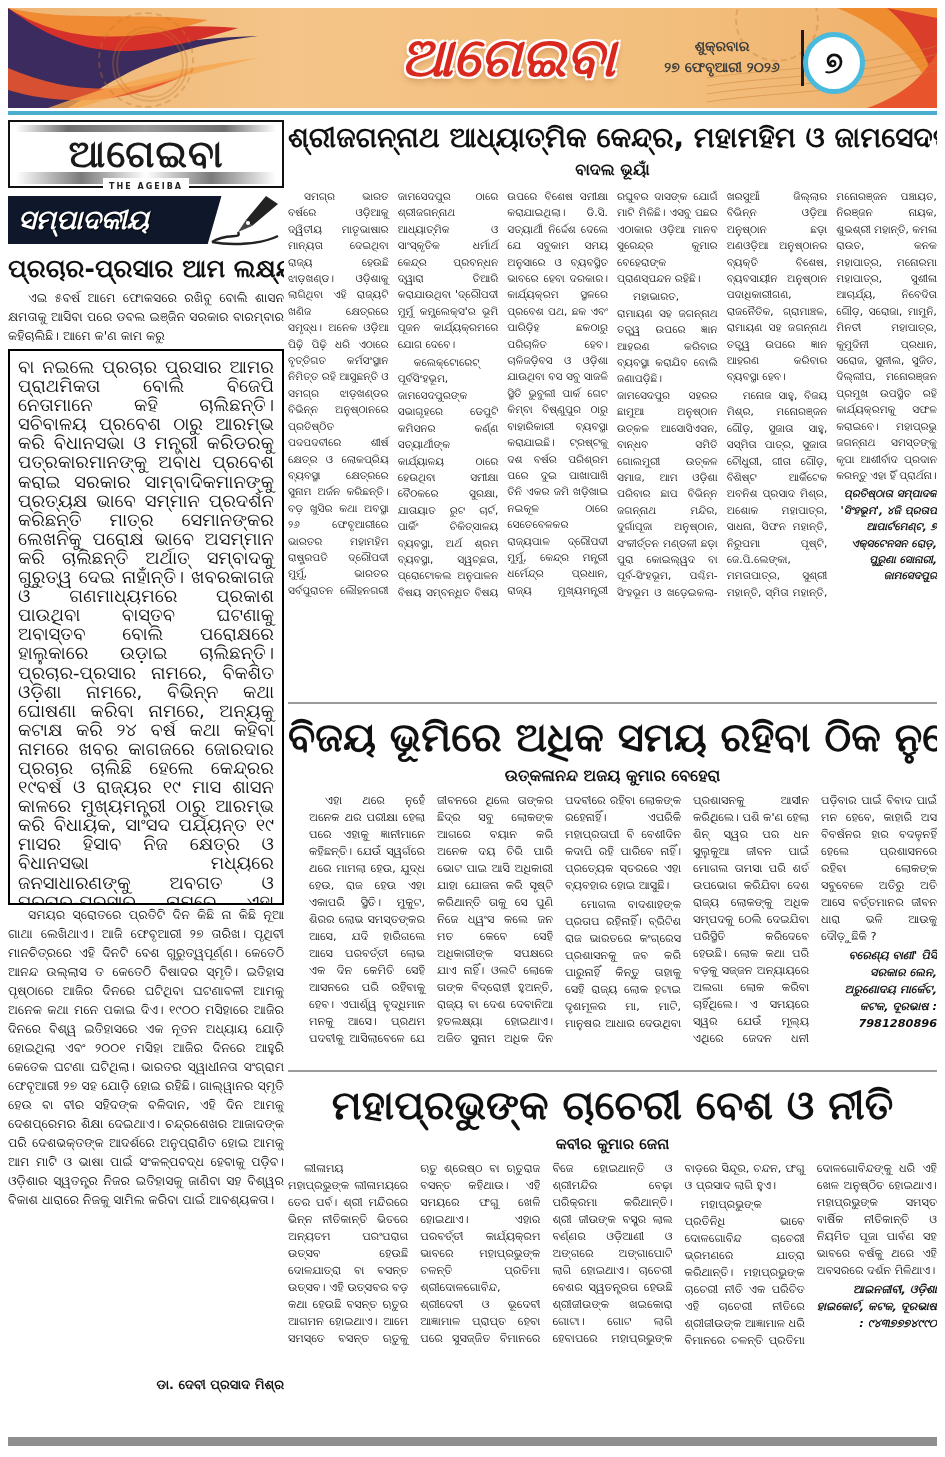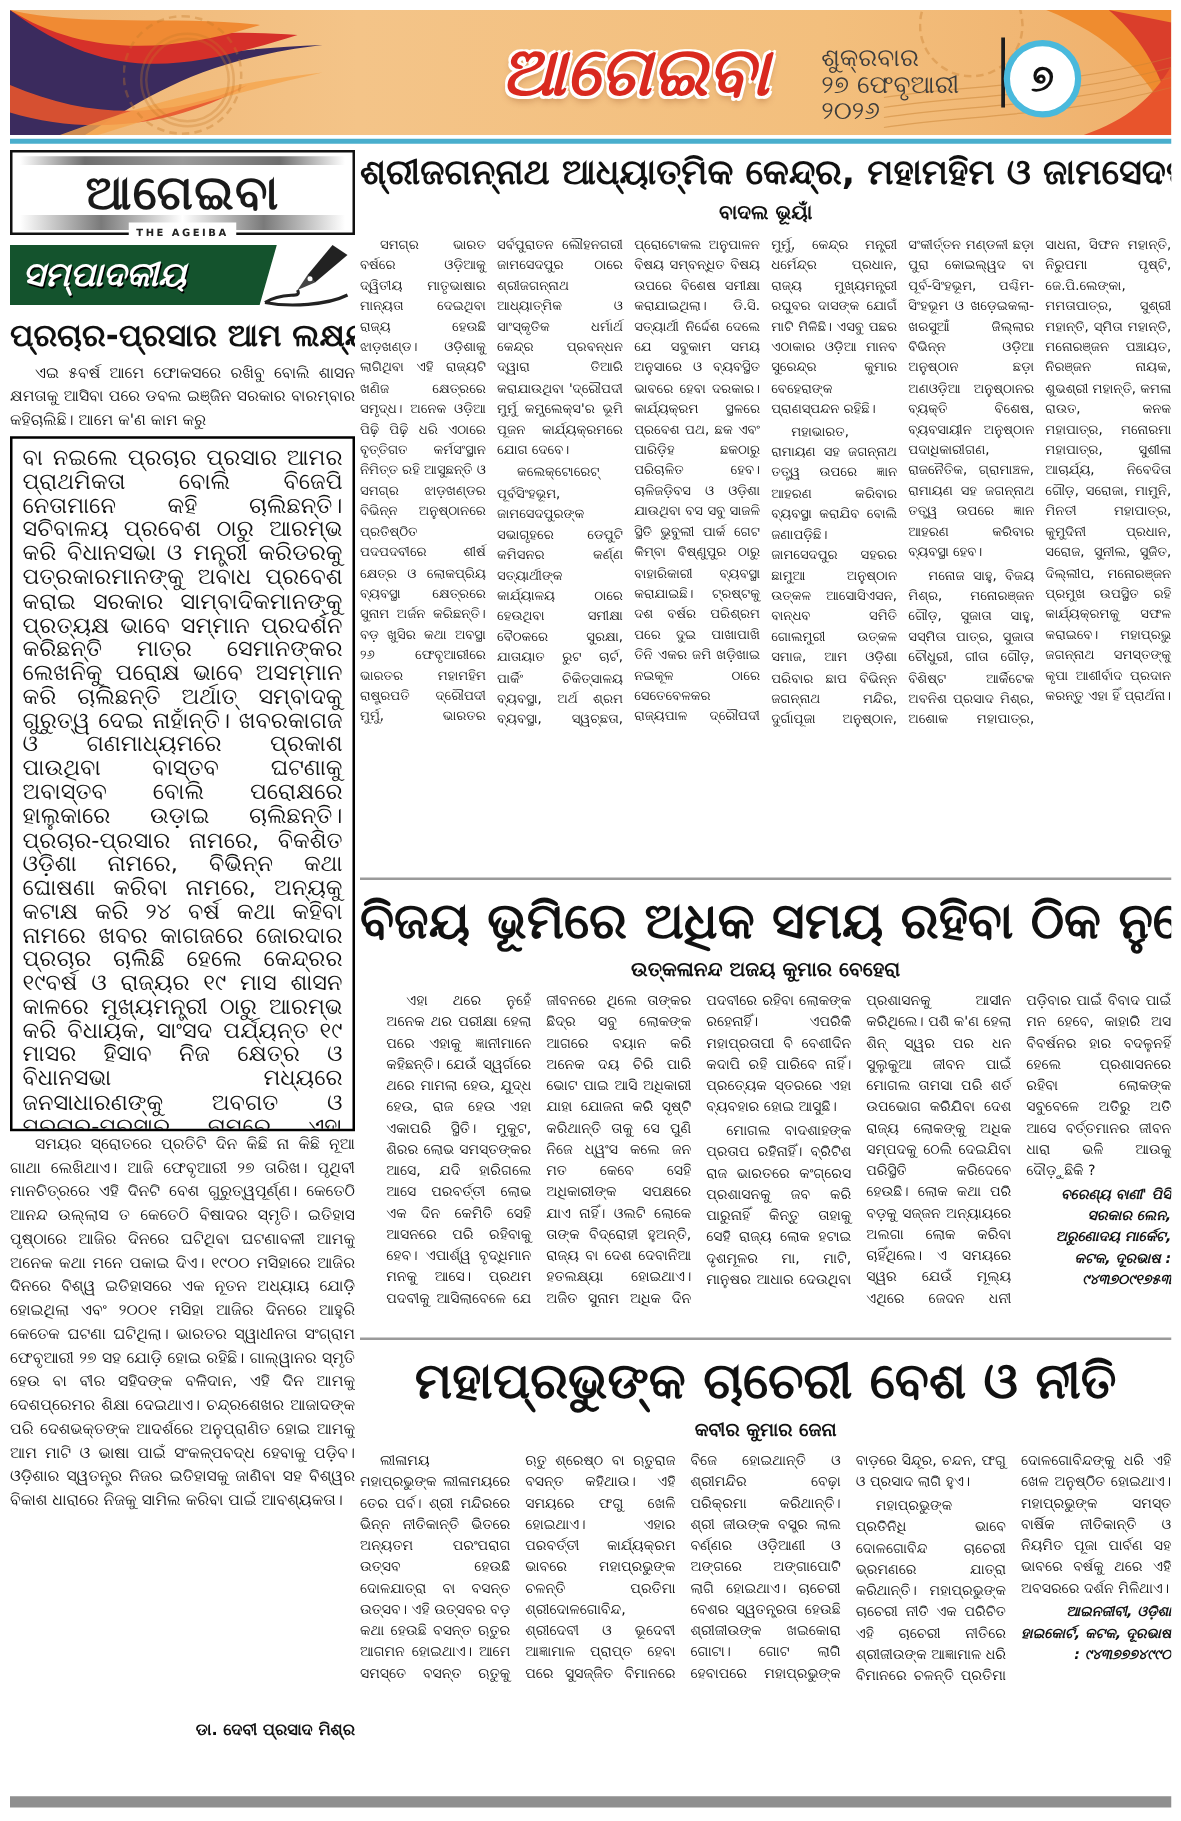--- a/index.html
+++ b/index.html
@@ -20,22 +20,22 @@
   .mandala{position:absolute;border-radius:50%;border:2px dashed rgba(196,120,40,.35);}
   .mandala.inner{border:6px double rgba(196,120,40,.30);}
   .m-title{
     position:absolute;left:355px;top:14px;width:290px;height:72px;
     display:flex;align-items:center;justify-content:center;
     font-size:54px;font-weight:bold;font-style:italic;color:#d9291f;
     text-shadow:-2px -2px 0 #fff,2px -2px 0 #fff,-2px 2px 0 #fff,2px 2px 0 #fff,0 4px 6px rgba(120,40,0,.35);
     white-space:nowrap;
   }
   .m-date{
-    position:absolute;right:150px;top:28px;width:130px;text-align:left;
-    color:#3c3c3c;font-size:20px;line-height:21px;font-weight:normal;
+    position:absolute;right:150px;top:28px;width:130px;text-align:center;
+    color:#3c3c3c;font-size:14px;line-height:21px;font-weight:bold;
   }
   .m-vbar{position:absolute;right:133px;top:22px;width:3px;height:56px;background:#1d1d1d;}
   .m-page{
     position:absolute;right:72px;top:24px;width:52px;height:52px;border-radius:50%;
     background:#ffffff;border:5px solid #49b9dc;
     display:flex;align-items:center;justify-content:center;
     font-size:30px;font-weight:bold;color:#111;
   }
   .teal-rule{position:absolute;left:8px;top:111px;width:929px;height:4px;background:#49aecd;}
 
@@ -47,21 +47,21 @@
     text-align:center;font-size:38px;font-weight:bold;color:#1a1a1a;
     line-height:44px;letter-spacing:1px;
   }
   .logo-sub{
     margin-top:-4px;height:12px;display:flex;align-items:center;justify-content:center;
     background:linear-gradient(90deg,#fff,#7a7a7a 25%,#fff 50%,#7a7a7a 75%,#fff);
     font-size:8px;letter-spacing:2px;color:#222;font-weight:bold;
   }
   .logo-sub span{background:#fff;padding:4px 6px;margin-top:16px;}
   .section-banner{
-    position:relative;margin-top:8px;height:48px;background:#14532d;
+    position:relative;margin-top:8px;height:48px;background:#0f172a;
     display:flex;align-items:center;
   }
   .section-banner .label{
     color:#fff;font-size:27px;font-weight:bold;font-style:italic;padding-left:10px;
     text-shadow:1px 1px 0 #000;white-space:nowrap;
   }
   .pen-wrap{position:absolute;right:0;top:-6px;width:78px;height:60px;background:#fff;
     clip-path:polygon(22% 0,100% 0,100% 100%,0 100%);}
   .pen-wrap svg{position:absolute;right:2px;top:2px;}
   .ed-headline{
@@ -165,32 +165,33 @@
 <div class="main">
 
   <div>
     <div class="a1-headline">ଶ୍ରୀଜଗନ୍ନାଥ ଆଧ୍ୟାତ୍ମିକ କେନ୍ଦ୍ର, ମହାମହିମ ଓ ଜାମସେଦପୁରର ଓଡ଼ିଆ</div>
     <div class="byline">ବାଦଲ ଭୂୟାଁ</div>
     <div class="cols a1-body">
       <p>ସମଗ୍ର ଭାରତ ବର୍ଷରେ ଓଡ଼ିଆକୁ ଦ୍ୱିତୀୟ ମାତୃଭାଷାର ମାନ୍ୟତା ଦେଇଥିବା ରାଜ୍ୟ ହେଉଛି ଝାଡ଼ଖଣ୍ଡ। ଓଡ଼ିଶାକୁ ଲାଗିଥିବା ଏହି ରାଜ୍ୟଟି ଖଣିଜ କ୍ଷେତ୍ରରେ ସମୃଦ୍ଧ। ଅନେକ ଓଡ଼ିଆ ପିଢ଼ି ପିଢ଼ି ଧରି ଏଠାରେ ବୃତ୍ତିଗତ କର୍ମସଂସ୍ଥାନ ନିମିତ୍ତ ରହି ଆସୁଛନ୍ତି ଓ ସମଗ୍ର ଝାଡ଼ଖଣ୍ଡର ବିଭିନ୍ନ ଅନୁଷ୍ଠାନରେ ପ୍ରତିଷ୍ଠିତ ପଦପଦବୀରେ ଶୀର୍ଷ କ୍ଷେତ୍ର ଓ ଲୋକପ୍ରିୟ ବ୍ୟବସ୍ଥା କ୍ଷେତ୍ରରେ ସୁନାମ ଅର୍ଜନ କରିଛନ୍ତି। ବଡ଼ ଖୁସିର କଥା ଅବସ୍ଥା ୨୬ ଫେବୃଆରୀରେ ଭାରତର ମହାମହିମ ରାଷ୍ଟ୍ରପତି ଦ୍ରୌପଦୀ ମୁର୍ମୁ, ଭାରତର ସର୍ବପୁରାତନ ଲୌହନଗରୀ ଜାମସେଦପୁର ଠାରେ ଶ୍ରୀଜଗନ୍ନାଥ ଆଧ୍ୟାତ୍ମିକ ଓ ସାଂସ୍କୃତିକ ଧର୍ମାର୍ଥ କେନ୍ଦ୍ର ପ୍ରବନ୍ଧନ ଦ୍ୱାରା ତିଆରି କରାଯାଉଥିବା 'ଦ୍ରୌପଦୀ ମୁର୍ମୁ କମ୍ପ୍ଲେକ୍ସ'ର ଭୂମି ପୂଜନ କାର୍ଯ୍ୟକ୍ରମରେ ଯୋଗ ଦେବେ।</p>
       <p>କଲେକ୍ଟୋରେଟ୍ ପୂର୍ବସିଂହଭୂମ, ଜାମସେଦପୁରଙ୍କ ସଭାଗୃହରେ ଡେପୁଟି କମିସନର କର୍ଣ୍ଣ ସତ୍ୟାର୍ଥୀଙ୍କ କାର୍ଯ୍ୟାଳୟ ଠାରେ ହେଉଥିବା ସମୀକ୍ଷା ବୈଠକରେ ସୁରକ୍ଷା, ଯାତାୟାତ ରୁଟ ଚାର୍ଟ, ପାର୍କିଂ ଚିକିତ୍ସାଳୟ ବ୍ୟବସ୍ଥା, ଅର୍ଥ ଶ୍ରମ ବ୍ୟବସ୍ଥା, ସ୍ୱଚ୍ଛତା, ପ୍ରୋଟୋକଲ ଅନୁପାଳନ ବିଷୟ ସମ୍ବନ୍ଧିତ ବିଷୟ ଉପରେ ବିଶେଷ ସମୀକ୍ଷା କରାଯାଇଥିଲା। ଡି.ସି. ସତ୍ୟାର୍ଥୀ ନିର୍ଦ୍ଦେଶ ଦେଲେ ଯେ ସବୁକାମ ସମୟ ଅନୁସାରେ ଓ ବ୍ୟବସ୍ଥିତ ଭାବରେ ହେବା ଦରକାର। କାର୍ଯ୍ୟକ୍ରମ ସ୍ଥଳରେ ପ୍ରବେଶ ପଥ, ଛକ ଏବଂ ପାରିଡ଼ିହ ଛକଠାରୁ ପରିଚାଳିତ ହେବ। ଚାଳିଜଡ଼ିବସ ଓ ଓଡ଼ିଶା ଯାଉଥିବା ବସ ସବୁ ସାଜଳି ସ୍ଥିତି ଭୁବୁଲୀ ପାର୍କ ଗେଟ କିମ୍ବା ବିଷ୍ଣୁପୁର ଠାରୁ ବାହାରିକାରୀ ବ୍ୟବସ୍ଥା କରାଯାଇଛି। ଟ୍ରଷ୍ଟକୁ ଦଶ ବର୍ଷର ପରିଶ୍ରମ ପରେ ଦୁଇ ପାଖାପାଖି ତିନି ଏକର ଜମି ଖଡ଼ିଖାଇ ନଇକୂଳ ଠାରେ ସେତେବେଳକର ରାଜ୍ୟପାଳ ଦ୍ରୌପଦୀ ମୁର୍ମୁ, କେନ୍ଦ୍ର ମନ୍ତ୍ରୀ ଧର୍ମେନ୍ଦ୍ର ପ୍ରଧାନ, ରାଜ୍ୟ ମୁଖ୍ୟମନ୍ତ୍ରୀ ରଘୁବର ଦାସଙ୍କ ଯୋଗଁ ମାଟି ମିଳିଛି। ଏସବୁ ପଛର ଏଠାକାର ଓଡ଼ିଆ ମାନବ ସୁରେନ୍ଦ୍ର କୁମାର ବେହେରାଙ୍କ ପ୍ରାଣସ୍ପନ୍ଦନ ରହିଛି।</p>
       <p>ମହାଭାରତ, ରାମାୟଣ ସହ ଜଗନ୍ନାଥ ତତ୍ତ୍ୱ ଉପରେ ଜ୍ଞାନ ଆହରଣ କରିବାର ବ୍ୟବସ୍ଥା କରାଯିବ ବୋଲି ଜଣାପଡ଼ିଛି। ଜାମସେଦପୁର ସହରର ଛାମୁଆ ଅନୁଷ୍ଠାନ ଉତ୍କଳ ଆସୋସିଏସନ, ବାନ୍ଧବ ସମିତି ଗୋଲମୁରୀ ଉତ୍କଳ ସମାଜ, ଆମ ଓଡ଼ିଶା ପରିବାର ଛାପ ବିଭିନ୍ନ ଜଗନ୍ନାଥ ମନ୍ଦିର, ଦୁର୍ଗାପୂଜା ଅନୁଷ୍ଠାନ, ସଂକୀର୍ତ୍ତନ ମଣ୍ଡଳୀ ଛଡ଼ା ପୁରା କୋଇଲ୍ୱଦ ବା ପୂର୍ବ-ସିଂହଭୂମ, ପଶ୍ଚିମ-ସିଂହଭୂମ ଓ ଖଡ଼େଇକଲା-ଖରସୁଆଁ ଜିଲ୍ଲାର ବିଭିନ୍ନ ଓଡ଼ିଆ ଅନୁଷ୍ଠାନ ଛଡ଼ା ଅଣଓଡ଼ିଆ ଅନୁଷ୍ଠାନର ବ୍ୟକ୍ତି ବିଶେଷ, ବ୍ୟବସାୟୀନ ଅନୁଷ୍ଠାନ ପଦାଧିକାରୀଗଣ, ରାଜନୈତିକ, ଗ୍ରାମାଞ୍ଚଳ, ରାମାୟଣ ସହ ଜଗନ୍ନାଥ ତତ୍ତ୍ୱ ଉପରେ ଜ୍ଞାନ ଆହରଣ କରିବାର ବ୍ୟବସ୍ଥା ହେବ।</p>
       <p>ମନୋଜ ସାହୁ, ବିଜୟ ମିଶ୍ର, ମନୋରଞ୍ଜନ ଗୌଡ଼, ସୁଜାତା ସାହୁ, ସସ୍ମିତା ପାତ୍ର, ସୁଜାତା ଚୌଧୁରୀ, ଗୀତା ଗୌଡ଼, ବିଶିଷ୍ଟ ଆର୍କିଟେକ ଅବନିଶ ପ୍ରସାଦ ମିଶ୍ର, ଅଶୋକ ମହାପାତ୍ର, ସାଧନା, ସିଫନ ମହାନ୍ତି, ନିରୁପମା ପୃଷ୍ଟି, ଜେ.ପି.ଲେଙ୍କା, ମମତାପାତ୍ର, ସୁଶ୍ରୀ ମହାନ୍ତି, ସ୍ମିତା ମହାନ୍ତି, ମନୋରଞ୍ଜନ ପଞ୍ଚାୟତ, ନିରଞ୍ଜନ ନାୟକ, ଶୁଭଶ୍ରୀ ମହାନ୍ତି, କମଳା ରାଉତ, କନକ ମହାପାତ୍ର, ମନୋରମା ମହାପାତ୍ର, ସୁଶୀଳା ଆଚାର୍ଯ୍ୟ, ନିବେଦିତା ଗୌଡ଼, ସରୋଜା, ମାମୁନି, ମିନତୀ ମହାପାତ୍ର, କୁମୁଦିନୀ ପ୍ରଧାନ, ସରୋଜ, ସୁନୀଲ, ସୁଜିତ, ଦିଲ୍ଲୀପ, ମନୋରଞ୍ଜନ ପ୍ରମୁଖ ଉପସ୍ଥିତ ରହି କାର୍ଯ୍ୟକ୍ରମକୁ ସଫଳ କରାଇବେ। ମହାପ୍ରଭୁ ଜଗନ୍ନାଥ ସମସ୍ତଙ୍କୁ କୃପା ଆଶୀର୍ବାଦ ପ୍ରଦାନ କରନ୍ତୁ ଏହା ହିଁ ପ୍ରାର୍ଥନା।</p>
+      <p class="credit">ପ୍ରତିଷ୍ଠାତା ସମ୍ପାଦକ 'ସିଂହଭୂମ', ୪ଜି ପ୍ରତାପ ଆପାର୍ଟମେଣ୍ଟ, ୭ ଏକ୍ସଟେନସନ ରୋଡ଼, ପୁରୁଣା ସୋନାରୀ, ଜାମସେଦପୁର</p>
     </div>
   </div>
 
   <div class="rule"></div>
 
   <div>
     <div class="a2-headline">ବିଜୟ ଭୂମିରେ ଅଧିକ ସମୟ ରହିବା ଠିକ ନୁହେଁ</div>
     <div class="byline">ଉତ୍କଳାନନ୍ଦ ଅଜୟ କୁମାର ବେହେରା</div>
     <div class="cols a2-body">
       <p>ଏହା ଥରେ ନୁହେଁ ଅନେକ ଥର ପରୀକ୍ଷା ହେଲା ପରେ ଏହାକୁ ଜ୍ଞାନୀମାନେ କହିଛନ୍ତି। ଯେଉଁ ସ୍ୱର୍ଗରେ ଥରେ ମାମଲା ହେଉ, ଯୁଦ୍ଧ ହେଉ, ରାଜ ହେଉ ଏହା ଏକାପରି ସ୍ଥିତି। ମୁକୁଟ, ଶିରର ଲୋଭ ସମସ୍ତଙ୍କର ଆସେ, ଯଦି ହାରିଗଲେ ଆସେ ପରବର୍ତ୍ତୀ ଲୋଭ ଏକ ଦିନ କେମିତି ସେହି ଆସନରେ ପରି ରହିବାକୁ ହେବ। ଏପାର୍ଶ୍ୱ ବୃଦ୍ଧିମାନ ମନକୁ ଆସେ। ପ୍ରଥମ ପଦବୀକୁ ଆସିଲାବେଳେ ଯେ ଜୀବନରେ ଥିଲେ ତାଙ୍କର ଛିଦ୍ର ସବୁ ଲୋକଙ୍କ ଆଗରେ ବୟାନ କରି ଅନେକ ଦୟ ଚିରି ପାରି ଭୋଟ ପାଇ ଆସି ଅଧିକାରୀ ଯାହା ଯୋଜନା କରି ସୃଷ୍ଟି କରିଥାନ୍ତି ତାକୁ ସେ ପୁଣି ନିଜେ ଧ୍ୱଂସ କଲେ ଜନ ମତ କେବେ ସେହି ଅଧିକାରୀଙ୍କ ସପକ୍ଷରେ ଯାଏ ନାହିଁ। ଓଲଟି ଲୋକେ ତାଙ୍କ ବିଦ୍ରୋହୀ ହୁଅନ୍ତି, ରାଜ୍ୟ ବା ଦେଶ ଦେବାନିଆ ହତଲକ୍ଷ୍ୟା ହୋଇଥାଏ। ଅଜିତ ସୁନାମ ଅଧିକ ଦିନ ପଦବୀରେ ରହିବା ଲୋକଙ୍କ ରହେନାହିଁ। ଏପରିକି ମହାପ୍ରତାପୀ ବି ବେଶୀଦିନ କଦାପି ରହି ପାରିବେ ନାହିଁ। ପ୍ରତ୍ୟେକ ସ୍ତରରେ ଏହା ବ୍ୟବହାର ହୋଇ ଆସୁଛି।</p>
       <p>ମୋଗଲ ବାଦଶାହଙ୍କ ପ୍ରତାପ ରହିନାହିଁ। ବ୍ରିଟିଶ ରାଜ ଭାରତରେ କଂଗ୍ରେସ ପ୍ରଶାସନକୁ ଜବ କରି ପାରୁନାହିଁ କିନ୍ତୁ ତାହାକୁ ସେହି ରାଜ୍ୟ ଲୋକ ହଟାଇ ଦୃଶମୂଳର ମା, ମାଟି, ମାନୁଷର ଆଧାର ଦେଉଥିବା ପ୍ରଶାସନକୁ ଆସୀନ କରିଥିଲେ। ପଶି କ'ଣ ହେଲା ଶିନ୍ ସ୍ୱର ପର ଧନ ସୁଲୁକୁଆ ଜୀବନ ପାଇଁ ମୋଗଲ ତାମସା ପରି ଶର୍ତ ଉପଭୋଗ କରିଯିବା ଦେଶ ରାଜ୍ୟ ଲୋକଙ୍କୁ ଅଧିକ ସମ୍ପଦକୁ ଠେଲି ଦେଇଯିବା ପରିସ୍ଥିତି କରିଦେବେ ହେଉଛି। ଲୋକ କଥା ପରି ବଡ଼କୁ ସଜ୍ଜନ ଅନ୍ୟାୟରେ ଅଲଗା ଲୋକ କରିବା ଚାହିଁଥିଲେ। ଏ ସମୟରେ ସ୍ୱର ଯେଉଁ ମୂଲ୍ୟ ଏଥିରେ ଜେଦନ ଧନୀ ପଡ଼ିବାର ପାଇଁ ବିବାଦ ପାଇଁ ମନ ହେବେ, କାହାରି ଅସ ବିବର୍ଷନର ହାର ବଦଳୁନହିଁ ହେଲେ ପ୍ରଶାସନରେ ରହିବା ଲୋକଙ୍କ ସବୁବେଳେ ଅତିରୁ ଅତି ଆସେ ବର୍ତ୍ତମାନର ଜୀବନ ଧାରା ଭଳି ଆଉକୁ ଦୌଡ଼ୁଛିକି ?</p>
-      <p class="credit">ବରେଣ୍ୟ ବାଣୀ' ପିସି ସରକାର ଲେନ, ଅରୁଣୋଦୟ ମାର୍କେଟ, କଟକ, ଦୂରଭାଷ : ୯୪୩୭୦୯୧୭୫୩</p>
+      <p class="credit">ବରେଣ୍ୟ ବାଣୀ' ପିସି ସରକାର ଲେନ, ଅରୁଣୋଦୟ ମାର୍କେଟ, କଟକ, ଦୂରଭାଷ : 7981280896</p>
     </div>
   </div>
 
   <div class="rule"></div>
 
   <div>
     <div class="a3-headline">ମହାପ୍ରଭୁଙ୍କ ଚାଚେରୀ ବେଶ ଓ ନୀତି</div>
     <div class="byline" style="font-size:15px;">କବୀର କୁମାର ଜେନା</div>
     <div class="cols a3-body">
       <p>ଲୀଳାମୟ ମହାପ୍ରଭୁଙ୍କ ଲୀଳାମୟରେ ତେର ପର୍ବ। ଶ୍ରୀ ମନ୍ଦିରରେ ଭିନ୍ନ ନୀତିକାନ୍ତି ଭିତରେ ଅନ୍ୟତମ ପରଂପରାଗ ଉତ୍ସବ ହେଉଛି ଦୋଳଯାତ୍ରା ବା ବସନ୍ତ ଉତ୍ସବ। ଏହି ଉତ୍ସବର ବଡ଼ କଥା ହେଉଛି ବସନ୍ତ ଋତୁର ଆଗମନ ହୋଇଥାଏ। ଆମେ ସମସ୍ତେ ବସନ୍ତ ଋତୁକୁ ଋତୁ ଶ୍ରେଷ୍ଠ ବା ଋତୁରାଜ ବସନ୍ତ କହିଥାଉ। ଏହି ସମୟରେ ଫଗୁ ଖେଳି ହୋଇଥାଏ। ଏହାର ପରବର୍ତ୍ତୀ କାର୍ଯ୍ୟକ୍ରମ ଭାବରେ ମହାପ୍ରଭୁଙ୍କ ଚଳନ୍ତି ପ୍ରତିମା ଶ୍ରୀଦୋଳଗୋବିନ୍ଦ, ଶ୍ରୀଦେବୀ ଓ ଭୂଦେବୀ ଆଜ୍ଞାମାଳ ପ୍ରାପ୍ତ ହେବା ପରେ ସୁସଜ୍ଜିତ ବିମାନରେ ବିଜେ ହୋଇଥାନ୍ତି ଓ ଶ୍ରୀମନ୍ଦିର ବେଢ଼ା ପରିକ୍ରମା କରିଥାନ୍ତି। ଶ୍ରୀ ଜୀଉଙ୍କ ବସ୍ତ୍ର ଲାଲ ବର୍ଣ୍ଣର ଓଡ଼ିଆଣୀ ଓ ଅଙ୍ଗରେ ଅଙ୍ଗାପୋଟି ଲାଗି ହୋଇଥାଏ। ଚାଚେରୀ ବେଶର ସ୍ୱତନ୍ତ୍ରତା ହେଉଛି ଶ୍ରୀଜୀଉଙ୍କ ଖଇକୋରା ଗୋଟା। ଗୋଟ ଲାଗି ହେବାପରେ ମହାପ୍ରଭୁଙ୍କ ବାଡ଼ରେ ସିନ୍ଦୂର, ଚନ୍ଦନ, ଫଗୁ ଓ ପ୍ରସାଦ ଲାଗି ହୁଏ।</p>

